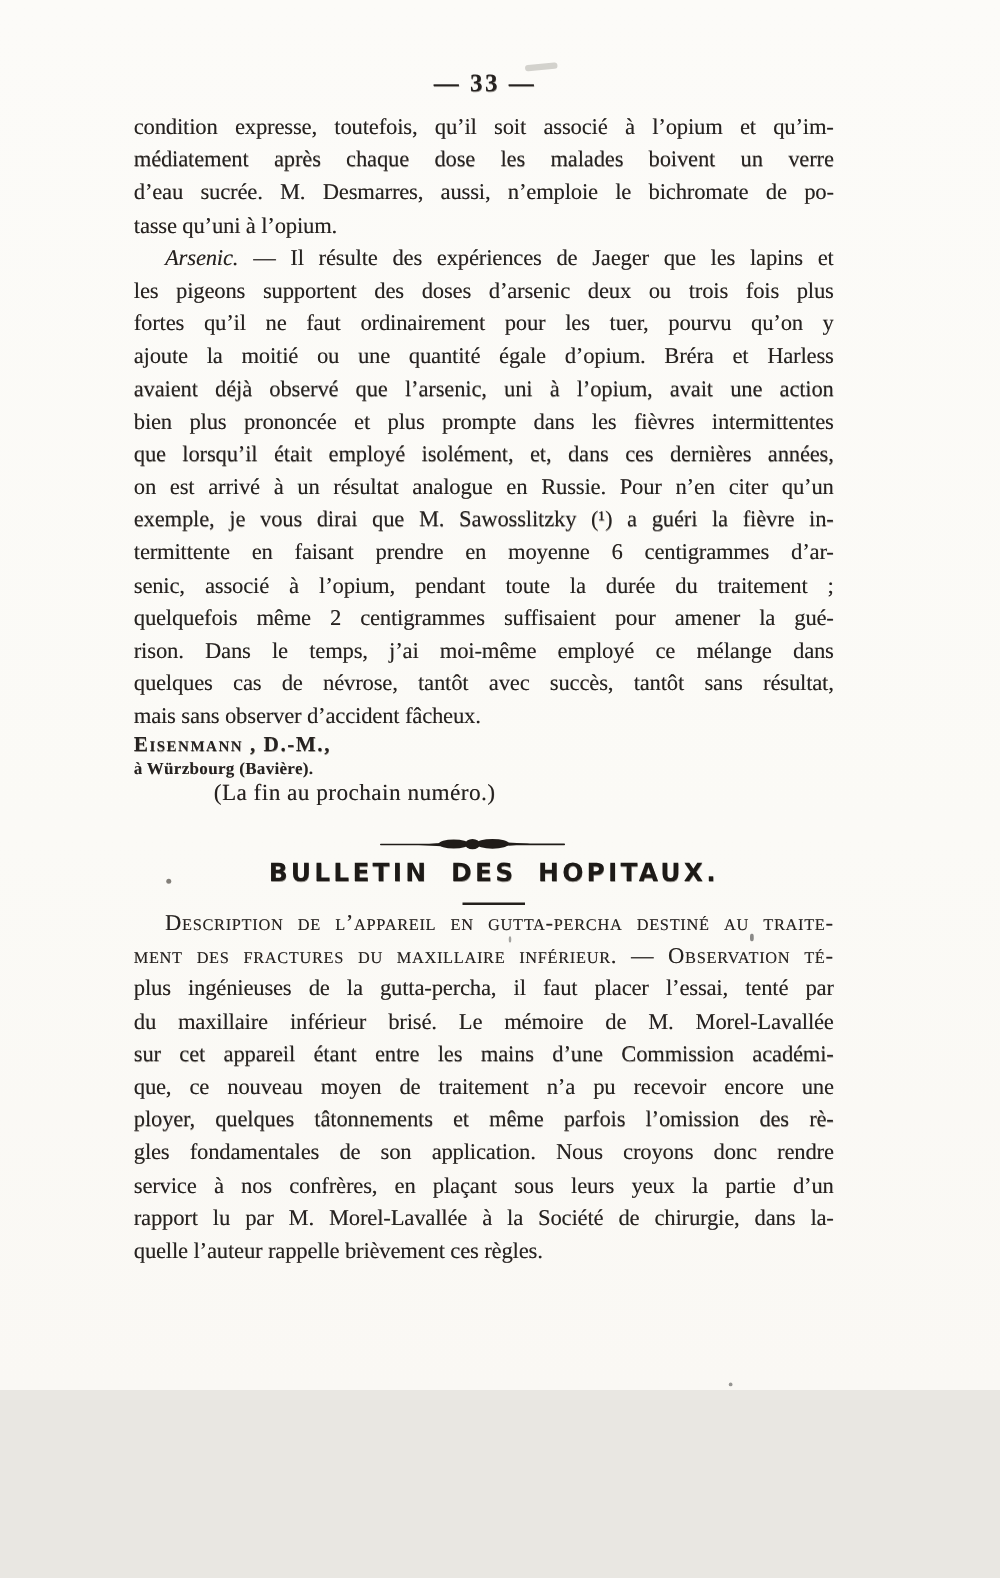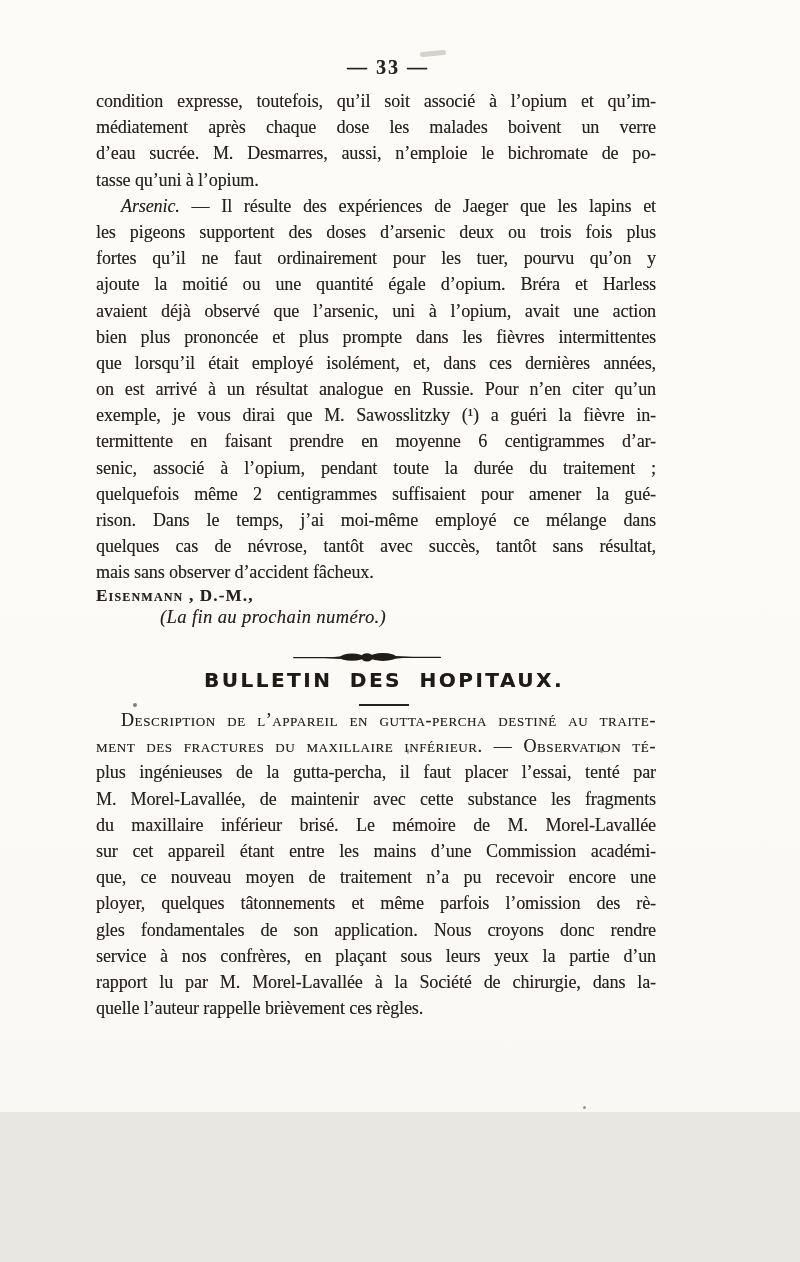--- a/index.html
+++ b/index.html
@@ -10,21 +10,21 @@
     overflow:hidden;
     font-family:"Liberation Serif","DejaVu Serif",serif;
     color:#262220;
     text-shadow:0.2px 0.2px 0.35px rgba(35,28,22,0.45);
   }
   .pageno {
     position:absolute; top:56px; left:0; width:800px;
     text-align:center; transform:translateX(-12px);
     font-size:20px; font-weight:700; letter-spacing:2px;
   }
-  .column { position:absolute; left:96px; top:88px; width:560px; }
+  .column { position:absolute; left:107px; top:88px; width:560px; }
   .line {
     height:26.2px; line-height:26.2px; overflow:hidden;
     text-align:justify; text-align-last:justify;
     font-size:18px; letter-spacing:-0.1px; white-space:normal;
   }
   .line.last { text-align-last:left; }
   .line.indent { text-indent:25px; }
   .seg-i { font-style:italic; }
   .seg-sc { font-variant:small-caps; letter-spacing:0.6px; }
   .seg-sup { font-size:0.6em; vertical-align:0.45em; letter-spacing:0; }
@@ -32,21 +32,21 @@
   .sig-name {
     height:20px; line-height:20px; padding-right:40px;
     font-variant:small-caps; font-weight:700; font-size:17px; letter-spacing:1.2px;
   }
   .sig-place {
     height:18px; line-height:18px; padding-right:54px;
     font-weight:700; font-size:13.5px; letter-spacing:0.3px;
   }
   .fin-note {
     height:22px; line-height:22px; margin-left:64px;
-    font-style:italic; font-size:18.5px; letter-spacing:0.4px;
+    font-size:18.5px; letter-spacing:0.4px;
   }
   .ornament { display:block; margin:22px 0 0 196px; width:150px; height:14px; }
   .section-title {
     margin-top:2px; height:28px; line-height:28px;
     text-align:center; transform:translateX(8px);
     font-family:"DejaVu Sans","Liberation Sans",sans-serif;
     font-weight:700; font-size:20px; letter-spacing:2.5px; word-spacing:8px;
     color:#1d1a17;
   }
   .title-rule {
@@ -109,20 +109,21 @@
         <div class="line"><span class="seg">termittente en faisant prendre en moyenne 6 centigrammes d’ar-</span></div>
         <div class="line"><span class="seg">senic, associé à l’opium, pendant toute la durée du traitement ;</span></div>
         <div class="line"><span class="seg">quelquefois même 2 centigrammes suffisaient pour amener la gué-</span></div>
         <div class="line"><span class="seg">rison. Dans le temps, j’ai moi-même employé ce mélange dans</span></div>
         <div class="line"><span class="seg">quelques cas de névrose, tantôt avec succès, tantôt sans résultat,</span></div>
         <div class="line last"><span class="seg">mais sans observer d’accident fâcheux.</span></div>
       </div>
 
     <div class="signature">
       <div class="sig-name">Eisenmann , D.-M.,</div>
+      <div class="sig-place">à Würzbourg (Bavière).</div>
     </div>
 
     <div class="fin-note">(La fin au prochain numéro.)</div>
 
     <svg class="ornament" viewBox="0 0 150 14" xmlns="http://www.w3.org/2000/svg">
       <g fill="#201c18" stroke="none">
         <rect x="1" y="6.9" width="46" height="1.3" rx="0.6"></rect>
         <polygon points="32,7.9 57,5.6 57,9.4"></polygon>
         <ellipse cx="60" cy="7.2" rx="12" ry="3.6"></ellipse>
         <ellipse cx="75" cy="7.3" rx="6" ry="4.1"></ellipse>
@@ -132,21 +133,20 @@
       </g>
     </svg>
 
     <div class="section-title">BULLETIN DES HOPITAUX.</div>
     <div class="title-rule"></div>
 
     <div class="bulletin-par">
         <div class="line indent"><span class="seg-sc">Description de l’appareil en gutta-percha destiné au traite-</span></div>
         <div class="line"><span class="seg-sc">ment des fractures du maxillaire inférieur. — Observation té-</span></div>
         <div class="line"><span class="seg">plus ingénieuses de la gutta-percha, il faut placer l’essai, tenté par</span></div>
-        <div class="line"><span class="seg">M. Morel-Lavallée, de maintenir avec cette substance les fragments</span></div>
         <div class="line"><span class="seg">du maxillaire inférieur brisé. Le mémoire de M. Morel-Lavallée</span></div>
         <div class="line"><span class="seg">sur cet appareil étant entre les mains d’une Commission académi-</span></div>
         <div class="line"><span class="seg">que, ce nouveau moyen de traitement n’a pu recevoir encore une</span></div>
         <div class="line"><span class="seg">ployer, quelques tâtonnements et même parfois l’omission des rè-</span></div>
         <div class="line"><span class="seg">gles fondamentales de son application. Nous croyons donc rendre</span></div>
         <div class="line"><span class="seg">service à nos confrères, en plaçant sous leurs yeux la partie d’un</span></div>
         <div class="line"><span class="seg">rapport lu par M. Morel-Lavallée à la Société de chirurgie, dans la-</span></div>
         <div class="line last"><span class="seg">quelle l’auteur rappelle brièvement ces règles.</span></div>
       </div>
 

